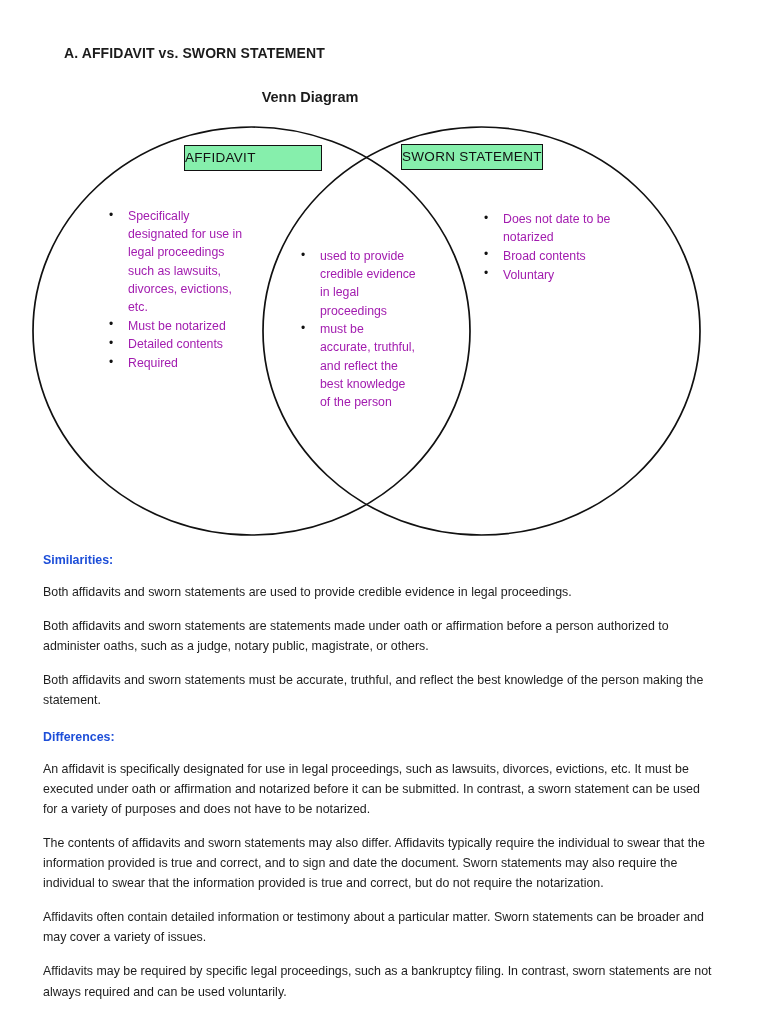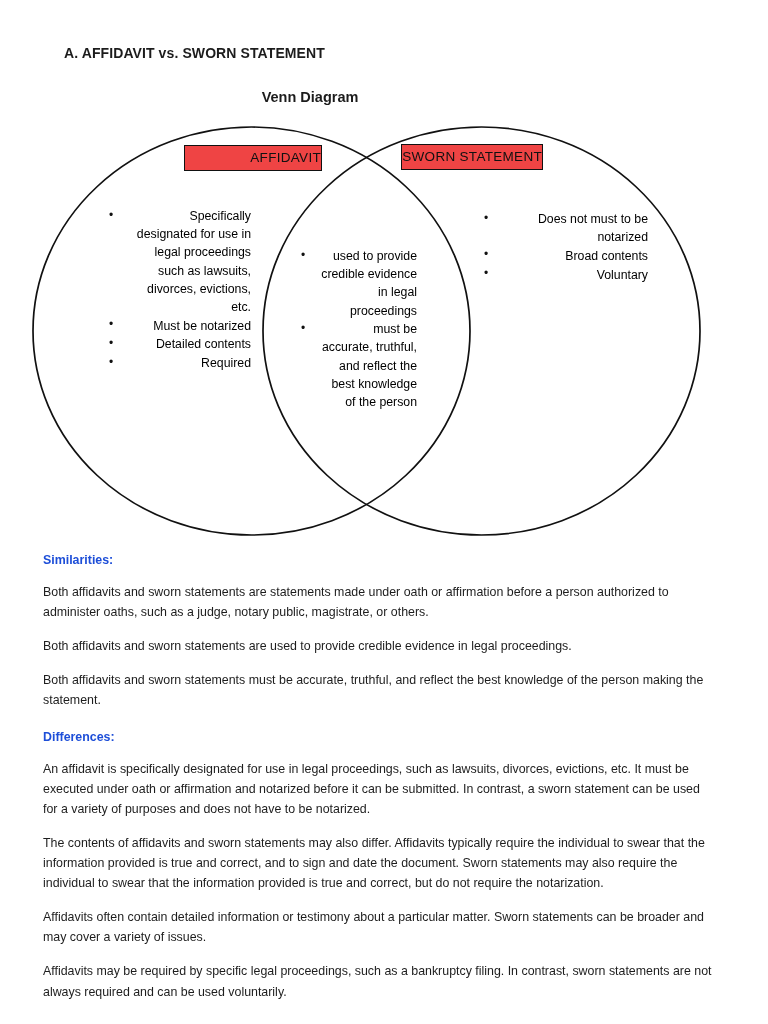--- a/index.html
+++ b/index.html
@@ -58,40 +58,39 @@
   .venn-svg {
     position: absolute;
     left: 0; top: 0;
     width: 768px;
     height: 430px;
   }
 
   .venn-label {
     position: absolute;
     border: 1.6px solid #111;
-    background: #ef4444;
+    background: #86efac;
     font-size: 13.5px;
     letter-spacing: 0.3px;
     color: #111;
-    text-align: right;
+    text-align: left;
     box-sizing: border-box;
     padding: 4px 0 5px 0;
   }
   .venn-label.left  { left: 184px; top: 27px; width: 138px; }
   .venn-label.right { left: 401px; top: 26px; width: 142px; }
 
   .venn-list {
     position: absolute;
     margin: 0;
     padding: 0;
     list-style: none;
     font-size: 12.3px;
     line-height: 1.48;
-    color: #000000;
-    text-align: right;
+    color: #a21caf;
   }
   .venn-list li {
     position: relative;
     padding-left: 27px;
     margin-bottom: 0.5px;
   }
   .venn-list li::before {
     content: "\2022";
     position: absolute;
     left: 8px;
@@ -156,32 +155,32 @@
 
     <ul class="venn-list center-list">
       <li>used to provide credible evidence in legal proceedings</li>
       <li>
         <span>must be accurate, truthful, and reflect the best knowledge of the person</span>
         
       </li>
     </ul>
 
     <ul class="venn-list right-list">
-      <li>Does not must to be notarized</li>
+      <li>Does not date to be notarized</li>
       <li>Broad contents</li>
       <li>Voluntary</li>
     </ul>
 
   </div>
 
   <div class="prose">
 
     <h2>Similarities:</h2>
+    <p>Both affidavits and sworn statements are used to provide credible evidence in legal proceedings.</p>
     <p>Both affidavits and sworn statements are statements made under oath or affirmation before a person authorized to administer oaths, such as a judge, notary public, magistrate, or others.</p>
-    <p>Both affidavits and sworn statements are used to provide credible evidence in legal proceedings.</p>
     <p>Both affidavits and sworn statements must be accurate, truthful, and reflect the best knowledge of the person making the statement.</p>
 
     <h2 class="second">Differences:</h2>
     <p>An affidavit is specifically designated for use in legal proceedings, such as lawsuits, divorces, evictions, etc. It must be executed under oath or affirmation and notarized before it can be submitted. In contrast, a sworn statement can be used for a variety of purposes and does not have to be notarized.</p>
     <p>The contents of affidavits and sworn statements may also differ. Affidavits typically require the individual to swear that the information provided is true and correct, and to sign and date the document. Sworn statements may also require the individual to swear that the information provided is true and correct, but do not require the notarization.</p>
     <p>Affidavits often contain detailed information or testimony about a particular matter. Sworn statements can be broader and may cover a variety of issues.</p>
     <p>Affidavits may be required by specific legal proceedings, such as a bankruptcy filing. In contrast, sworn statements are not always required and can be used voluntarily.</p>
 
   </div>
 

